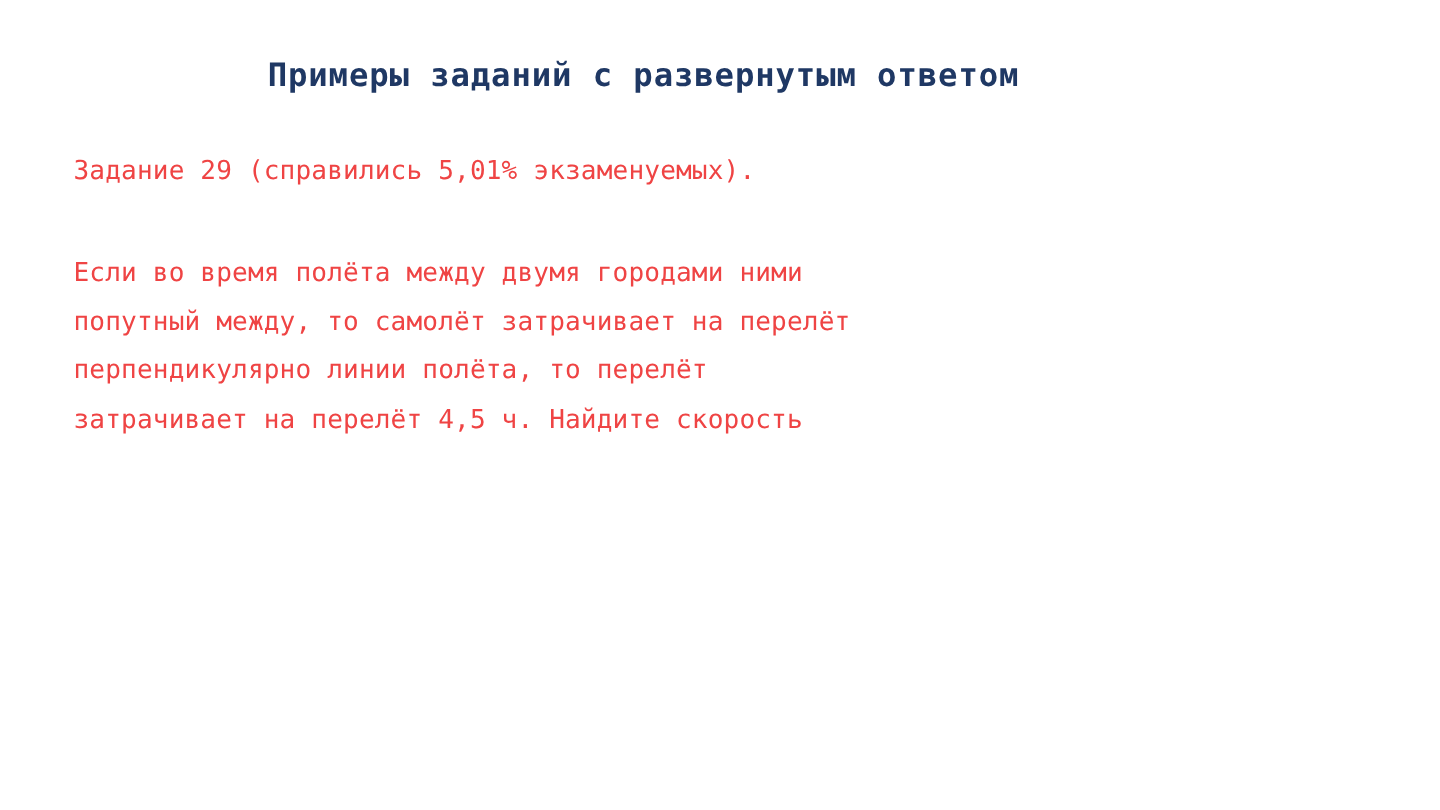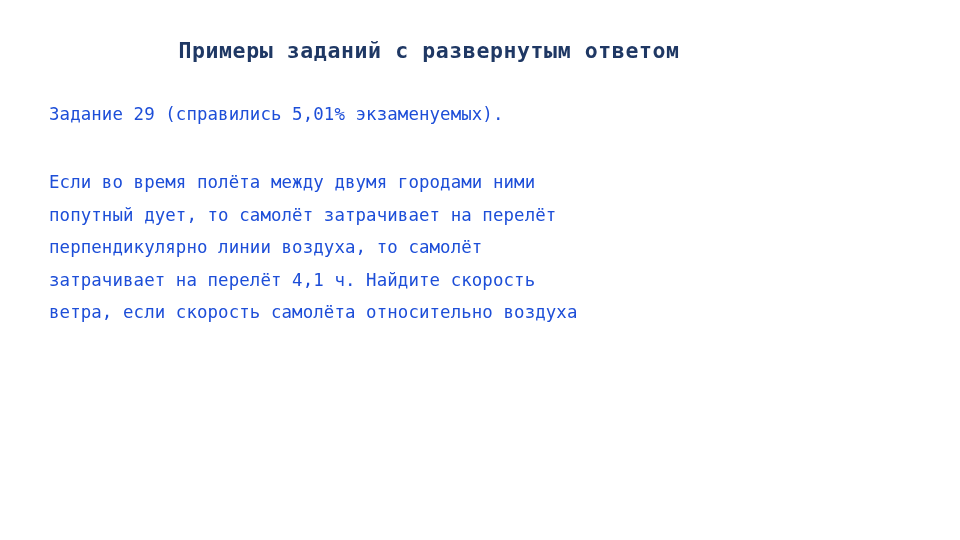--- a/index.html
+++ b/index.html
@@ -35,21 +35,21 @@
   .body-block {
     position: absolute;
     left: 49px;
     top: 98px;
     width: 880px;
   }
   .para {
     font-family: "DejaVu Sans Mono", "Liberation Mono", monospace;
     font-size: 17.4px;
     line-height: 32.4px;
-    color: #1d4ed8;
+    color: #ef4444;
     letter-spacing: 0.1px;
     white-space: nowrap;
   }
   .para.task-header {
     margin: 0 0 36px 0;
   }
   .para.problem {
     margin: 0;
   }
   .para.answer {
@@ -80,21 +80,20 @@
 <div class="slide">
 
   <div class="slide-title">Примеры заданий с развернутым ответом</div>
 
   <div class="body-block">
 
     <div class="para task-header">Задание 29 (справились 5,01% экзаменуемых).</div>
 
     <div class="para problem">
       <span class="line">Если во время полёта между двумя городами ними</span>
-      <span class="line">попутный дует, то самолёт затрачивает на перелёт</span>
-      <span class="line">перпендикулярно линии воздуха, то самолёт</span>
-      <span class="line">затрачивает на перелёт 4,1 ч. Найдите скорость</span>
-      <span class="line">ветра, если скорость самолёта относительно воздуха</span>
+      <span class="line">попутный между, то самолёт затрачивает на перелёт</span>
+      <span class="line">перпендикулярно линии полёта, то перелёт</span>
+      <span class="line">затрачивает на перелёт 4,5 ч. Найдите скорость</span>
     </div>
 
 
   </div>
 </div>
 
 </body></html>

